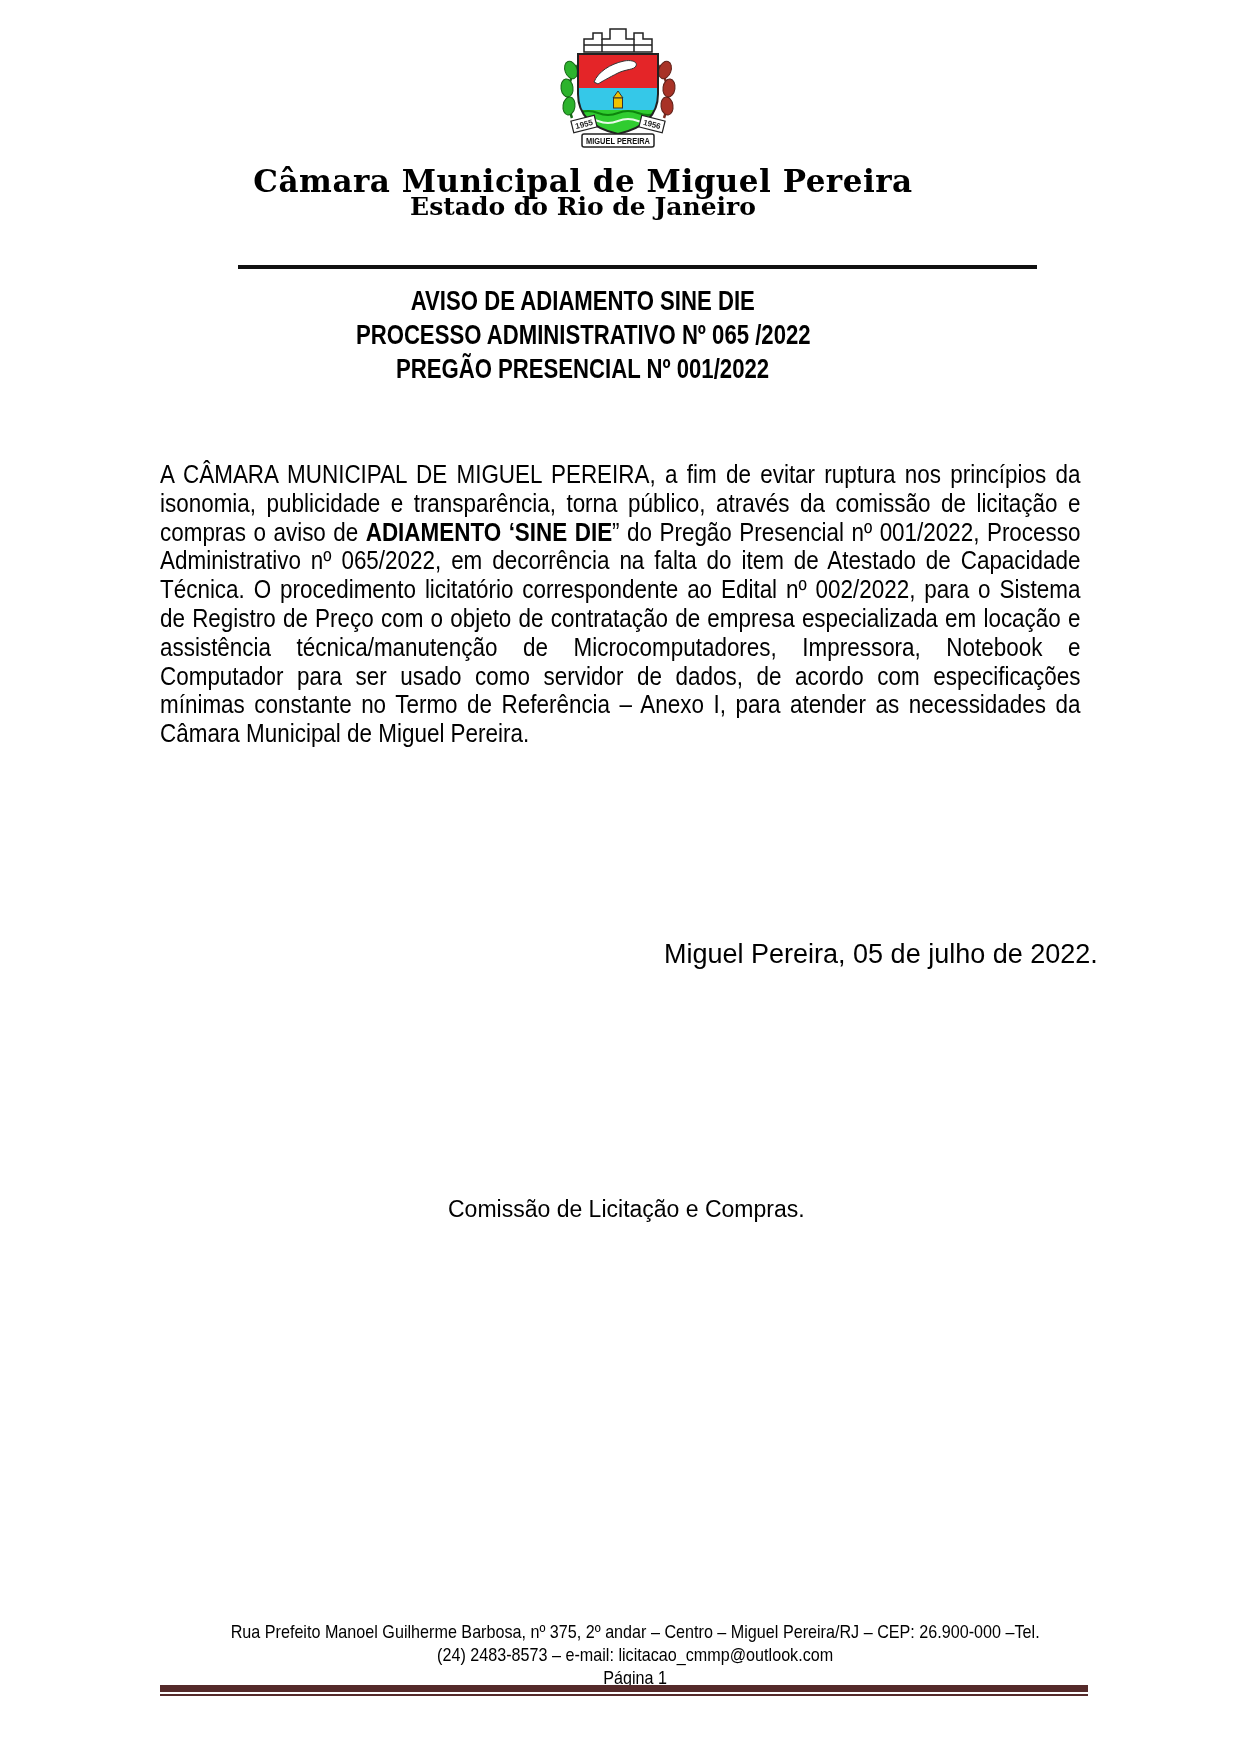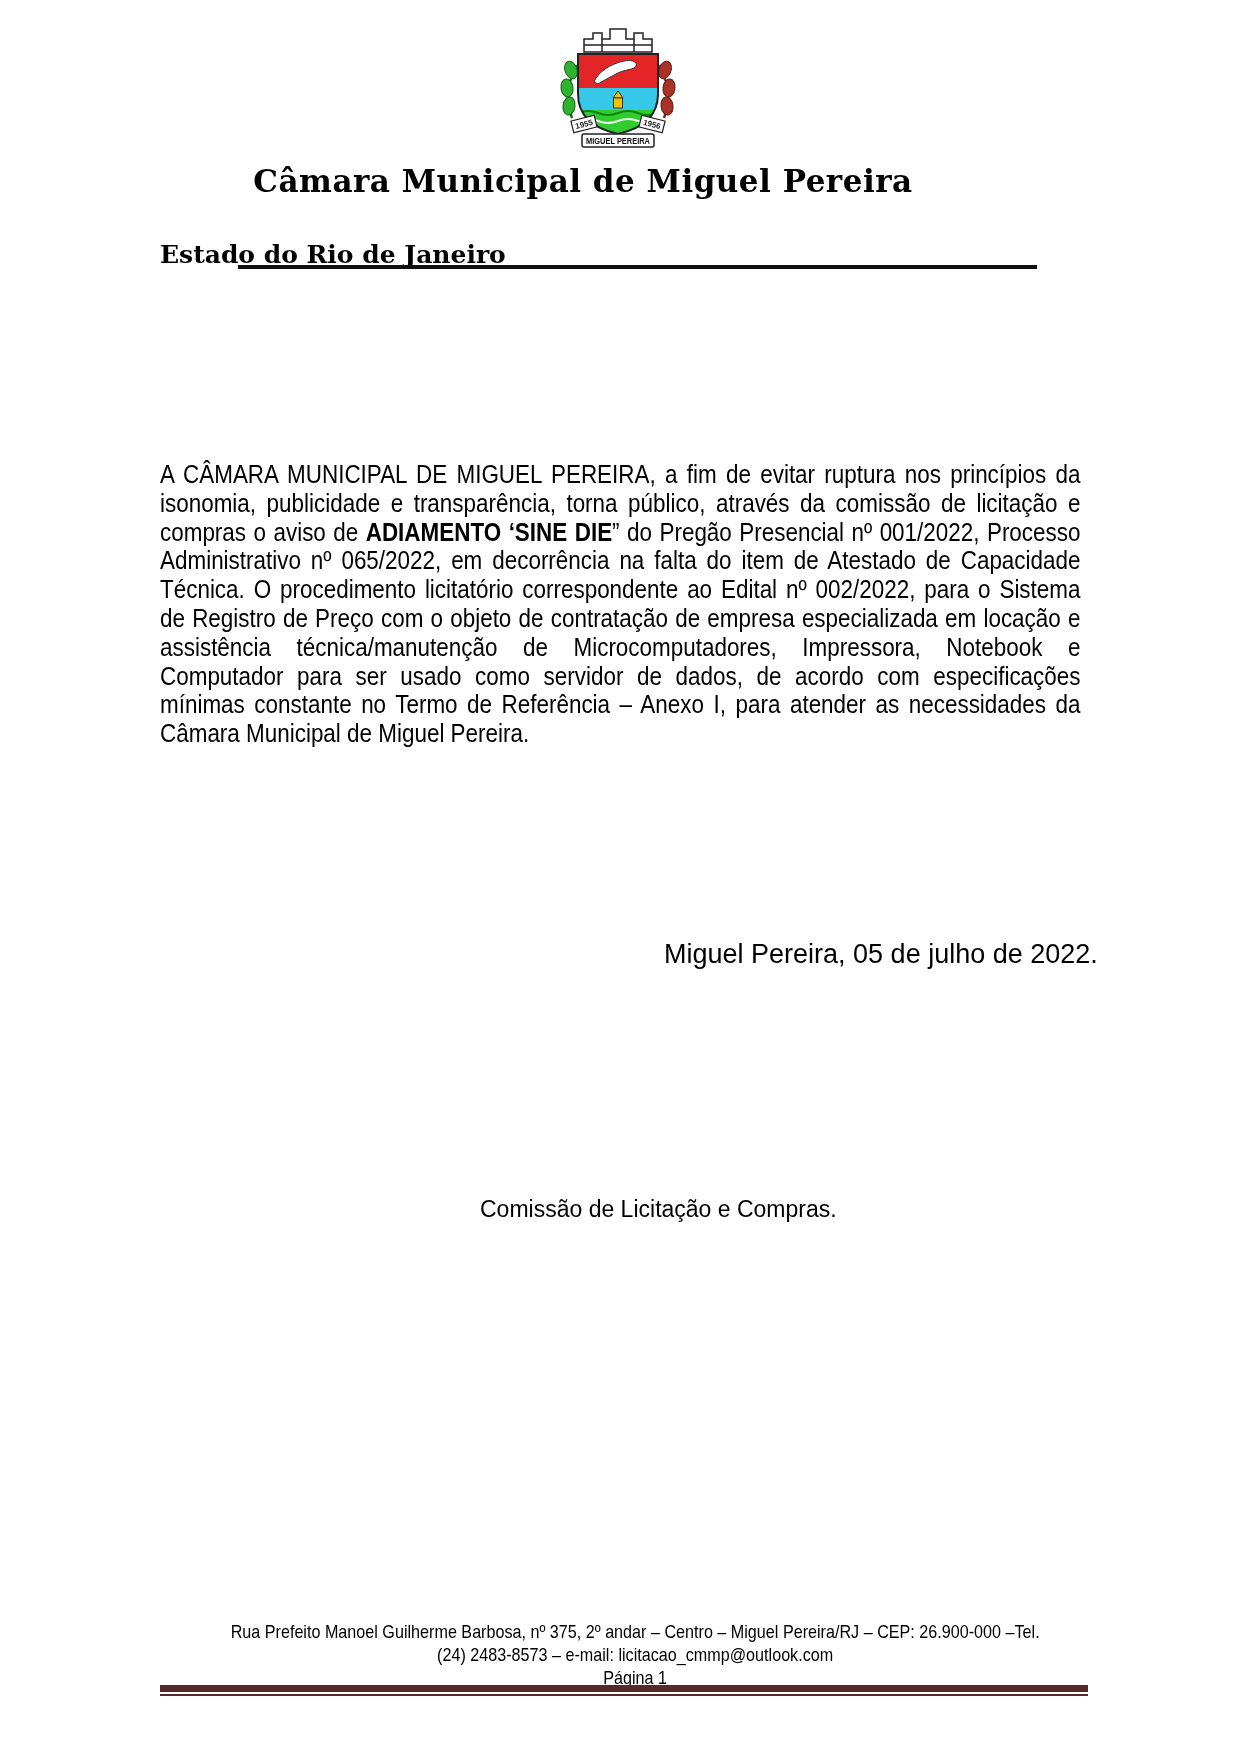--- a/index.html
+++ b/index.html
@@ -15,23 +15,23 @@
   .doc-title {
     position:absolute; left:160px; top:150px; width:846px;
     text-align:center;
     font-family:"DejaVu Serif", serif;
     font-weight:bold; font-size:31px; letter-spacing:0.5px;
     line-height:38px;
     margin-top:12px;
   }
   .doc-subtitle {
     position:absolute; left:160px; top:192px; width:846px;
-    text-align:left;
+    text-align:center;
     font-family:"DejaVu Serif", serif;
-    font-weight:bold; font-size:25px; line-height:30px;margin-top:48px;
+    font-weight:bold; font-size:25px; line-height:30px;
   }
   .rule-black {
     position:absolute; left:238px; top:265px; width:799px; height:4px;
     background:#111;
   }
   .notice {
     position:absolute; left:160px; top:284px; width:846px;
     text-align:center; font-weight:bold; font-size:27px; line-height:34px;
   }
   .notice .cond {
@@ -45,21 +45,21 @@
     font-size:25.5px; line-height:28.8px;
     text-align:justify;
     margin:0;
   }
   .body-par b { font-weight:bold; }
   .dateline {
     position:absolute; left:664px; top:939px;
     font-size:27px; white-space:nowrap;
   }
   .signature {
-    position:absolute; left:480px; top:1196px;
+    position:absolute; left:448px; top:1196px;
     font-size:23px; white-space:nowrap;
   }
   .footer-line {
     position:absolute; left:160px; width:1118px;
     transform:scaleX(0.85); transform-origin:0 0;
     text-align:center; font-size:19px; line-height:22px;
   }
   .footer-address { top:1621px; }
   .footer-contact { top:1644px; }
   .footer-page    { top:1667px; }
@@ -123,20 +123,25 @@
       <rect x="44" y="108" width="72" height="13" rx="2" fill="#ffffff" stroke="#222222" stroke-width="1.5"></rect>
       <text x="80" y="118" text-anchor="middle" font-size="8.5" font-weight="bold" fill="#111111" textLength="64" lengthAdjust="spacingAndGlyphs">MIGUEL PEREIRA</text>
     </g>
   </svg>
 
   <div class="doc-title">Câmara Municipal de Miguel Pereira</div>
   <div class="doc-subtitle">Estado do Rio de Janeiro</div>
 
   <div class="rule-black"></div>
 
+  <div class="notice">
+    <div><span class="cond">AVISO DE ADIAMENTO SINE DIE</span></div>
+    <div><span class="cond">PROCESSO ADMINISTRATIVO Nº 065 /2022</span></div>
+    <div><span class="cond">PREGÃO PRESENCIAL Nº 001/2022</span></div>
+  </div>
 
   <p class="body-par"><span>A CÂMARA MUNICIPAL DE MIGUEL PEREIRA, a fim de evitar ruptura nos princípios da isonomia, publicidade e transparência, torna público, através da comissão de licitação e compras o aviso de </span><b>ADIAMENTO ‘SINE DIE</b><span>” do Pregão Presencial nº 001/2022, Processo Administrativo nº 065/2022, em decorrência na falta do item de Atestado de Capacidade Técnica. O procedimento licitatório correspondente ao Edital nº 002/2022, para o Sistema de Registro de Preço com o objeto de contratação de empresa especializada em locação e assistência técnica/manutenção de Microcomputadores, Impressora, Notebook e Computador para ser usado como servidor de dados, de acordo com especificações mínimas constante no Termo de Referência – Anexo I, para atender as necessidades da Câmara Municipal de Miguel Pereira.</span></p>
 
   <div class="dateline">Miguel Pereira, 05 de julho de 2022.</div>
 
   <div class="signature">Comissão de Licitação e Compras.</div>
 
   <div class="footer-line footer-address">Rua Prefeito Manoel Guilherme Barbosa, nº 375, 2º andar – Centro – Miguel Pereira/RJ – CEP: 26.900-000 –Tel.</div>
   <div class="footer-line footer-contact">(24) 2483-8573 – e-mail: licitacao_cmmp@outlook.com</div>
   <div class="footer-line footer-page">Página 1</div>

